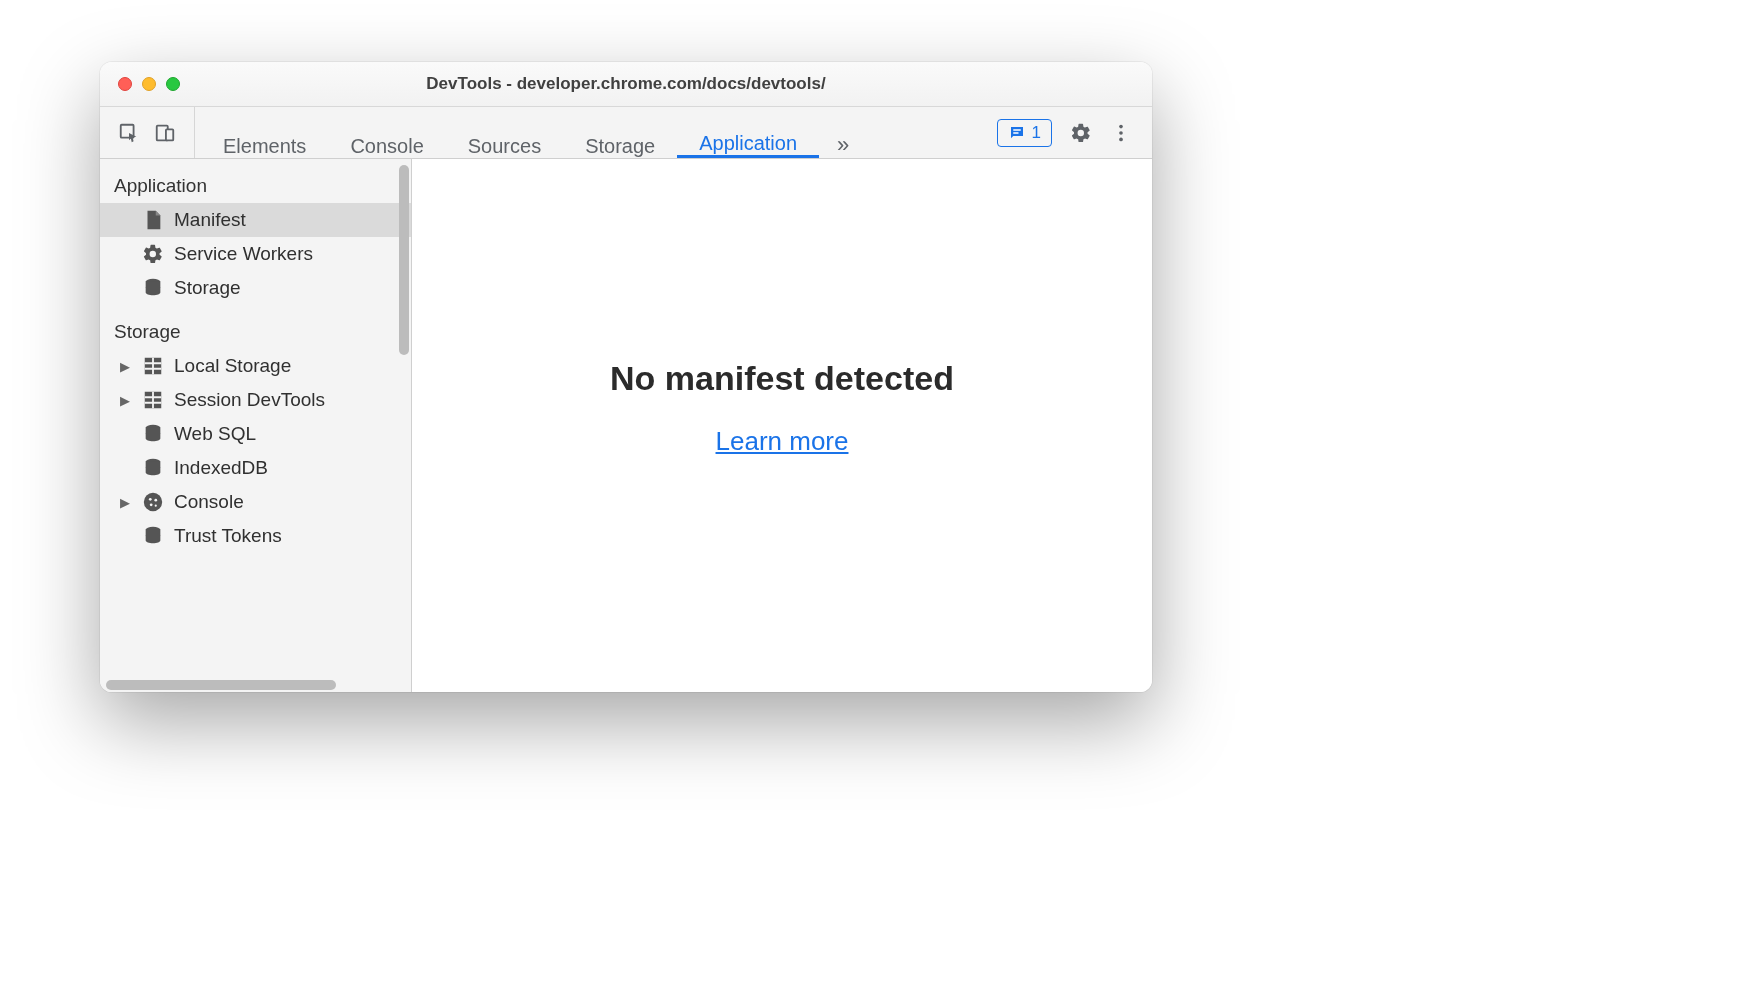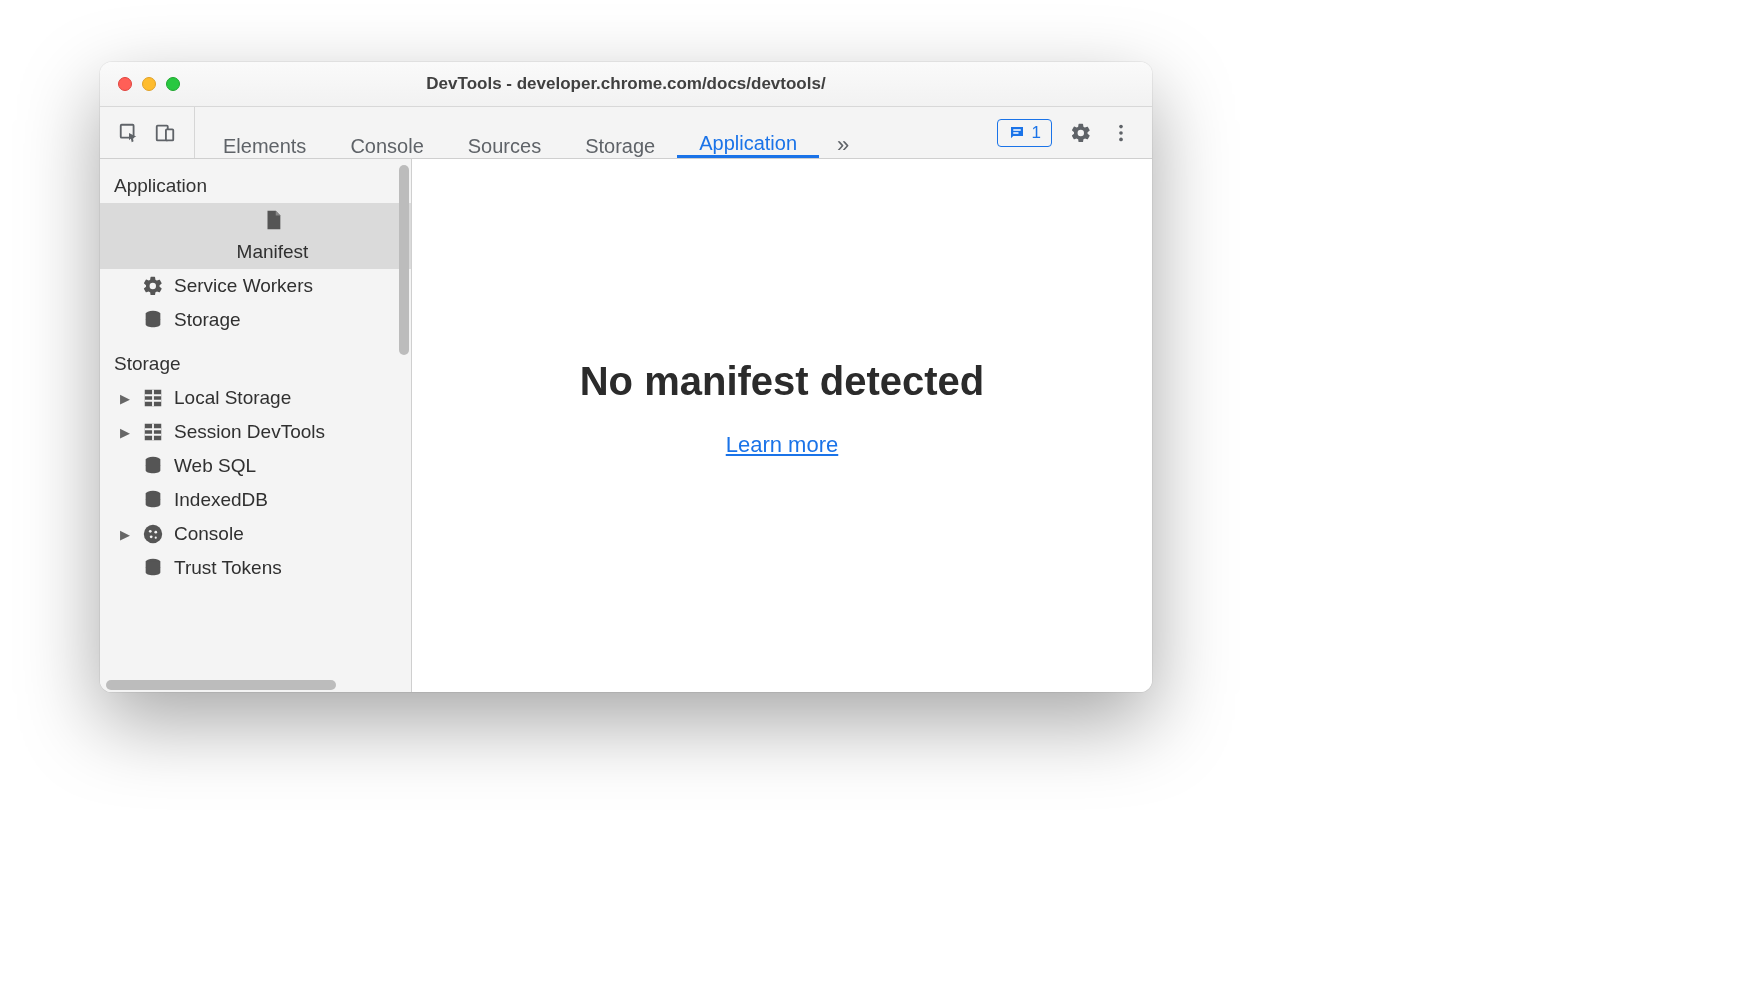--- a/index.html
+++ b/index.html
@@ -82,21 +82,21 @@
   .sidebar::-webkit-scrollbar { width:14px; }
   .group-title {
     font-size:19px; color:#333; padding:16px 14px 6px 14px;
   }
   .tree-item {
     display:flex; align-items:center; gap:10px;
     padding: 6px 8px 6px 18px;
     font-size:19px; color:#303030;
   }
   .tree-item.indent { padding-left: 42px; }
-  .tree-item.selected { background:#dadada;flex-direction:column; }
+  .tree-item.selected { background:#dadada; }
   .tri { width:14px; text-align:center; color:#666; font-size:13px; }
   .tri.empty { visibility:hidden; }
   .item-icon { width:22px; height:22px; display:flex; align-items:center; justify-content:center; color:#555; }
   .item-icon svg { width:22px; height:22px; fill:#555; }
   .bottom-scrollbar {
     height:14px; background:#f4f4f4; position:relative;
   }
   .bottom-scrollbar .thumb {
     position:absolute; left:6px; top:2px; height:10px; width:230px;
     background:#bcbcbc; border-radius:5px;
@@ -104,22 +104,22 @@
   .side-vscroll-thumb {
     position:absolute; right:2px; top:6px; width:10px; height:190px;
     background:#bcbcbc; border-radius:5px;
   }
   .main {
     flex:1; position:relative; background:#fff;
   }
   .main-center {
     position:absolute; left:0; right:0; top:200px; text-align:center;
   }
-  .headline { font-size:40px; font-weight:700; color:#2b2b2b; margin-bottom:28px; }
-  .link { font-size:22px; color:#1a73e8; text-decoration:underline; cursor:pointer; }
+  .headline { font-size:34px; font-weight:700; color:#2b2b2b; margin-bottom:28px; }
+  .link { font-size:26px; color:#1a73e8; text-decoration:underline; cursor:pointer; }
   .tooltip {
     position:absolute; left:820px; top:292px;
     background:#f0f0f0; border:1px solid #c7c7c7;
     font-size:17px; color:#4a4a4a; padding:5px 10px;
     box-shadow:0 2px 6px rgba(0,0,0,0.15);
   }
 
   
   .side-scroll::-webkit-scrollbar { width: 0; }
 </style>

